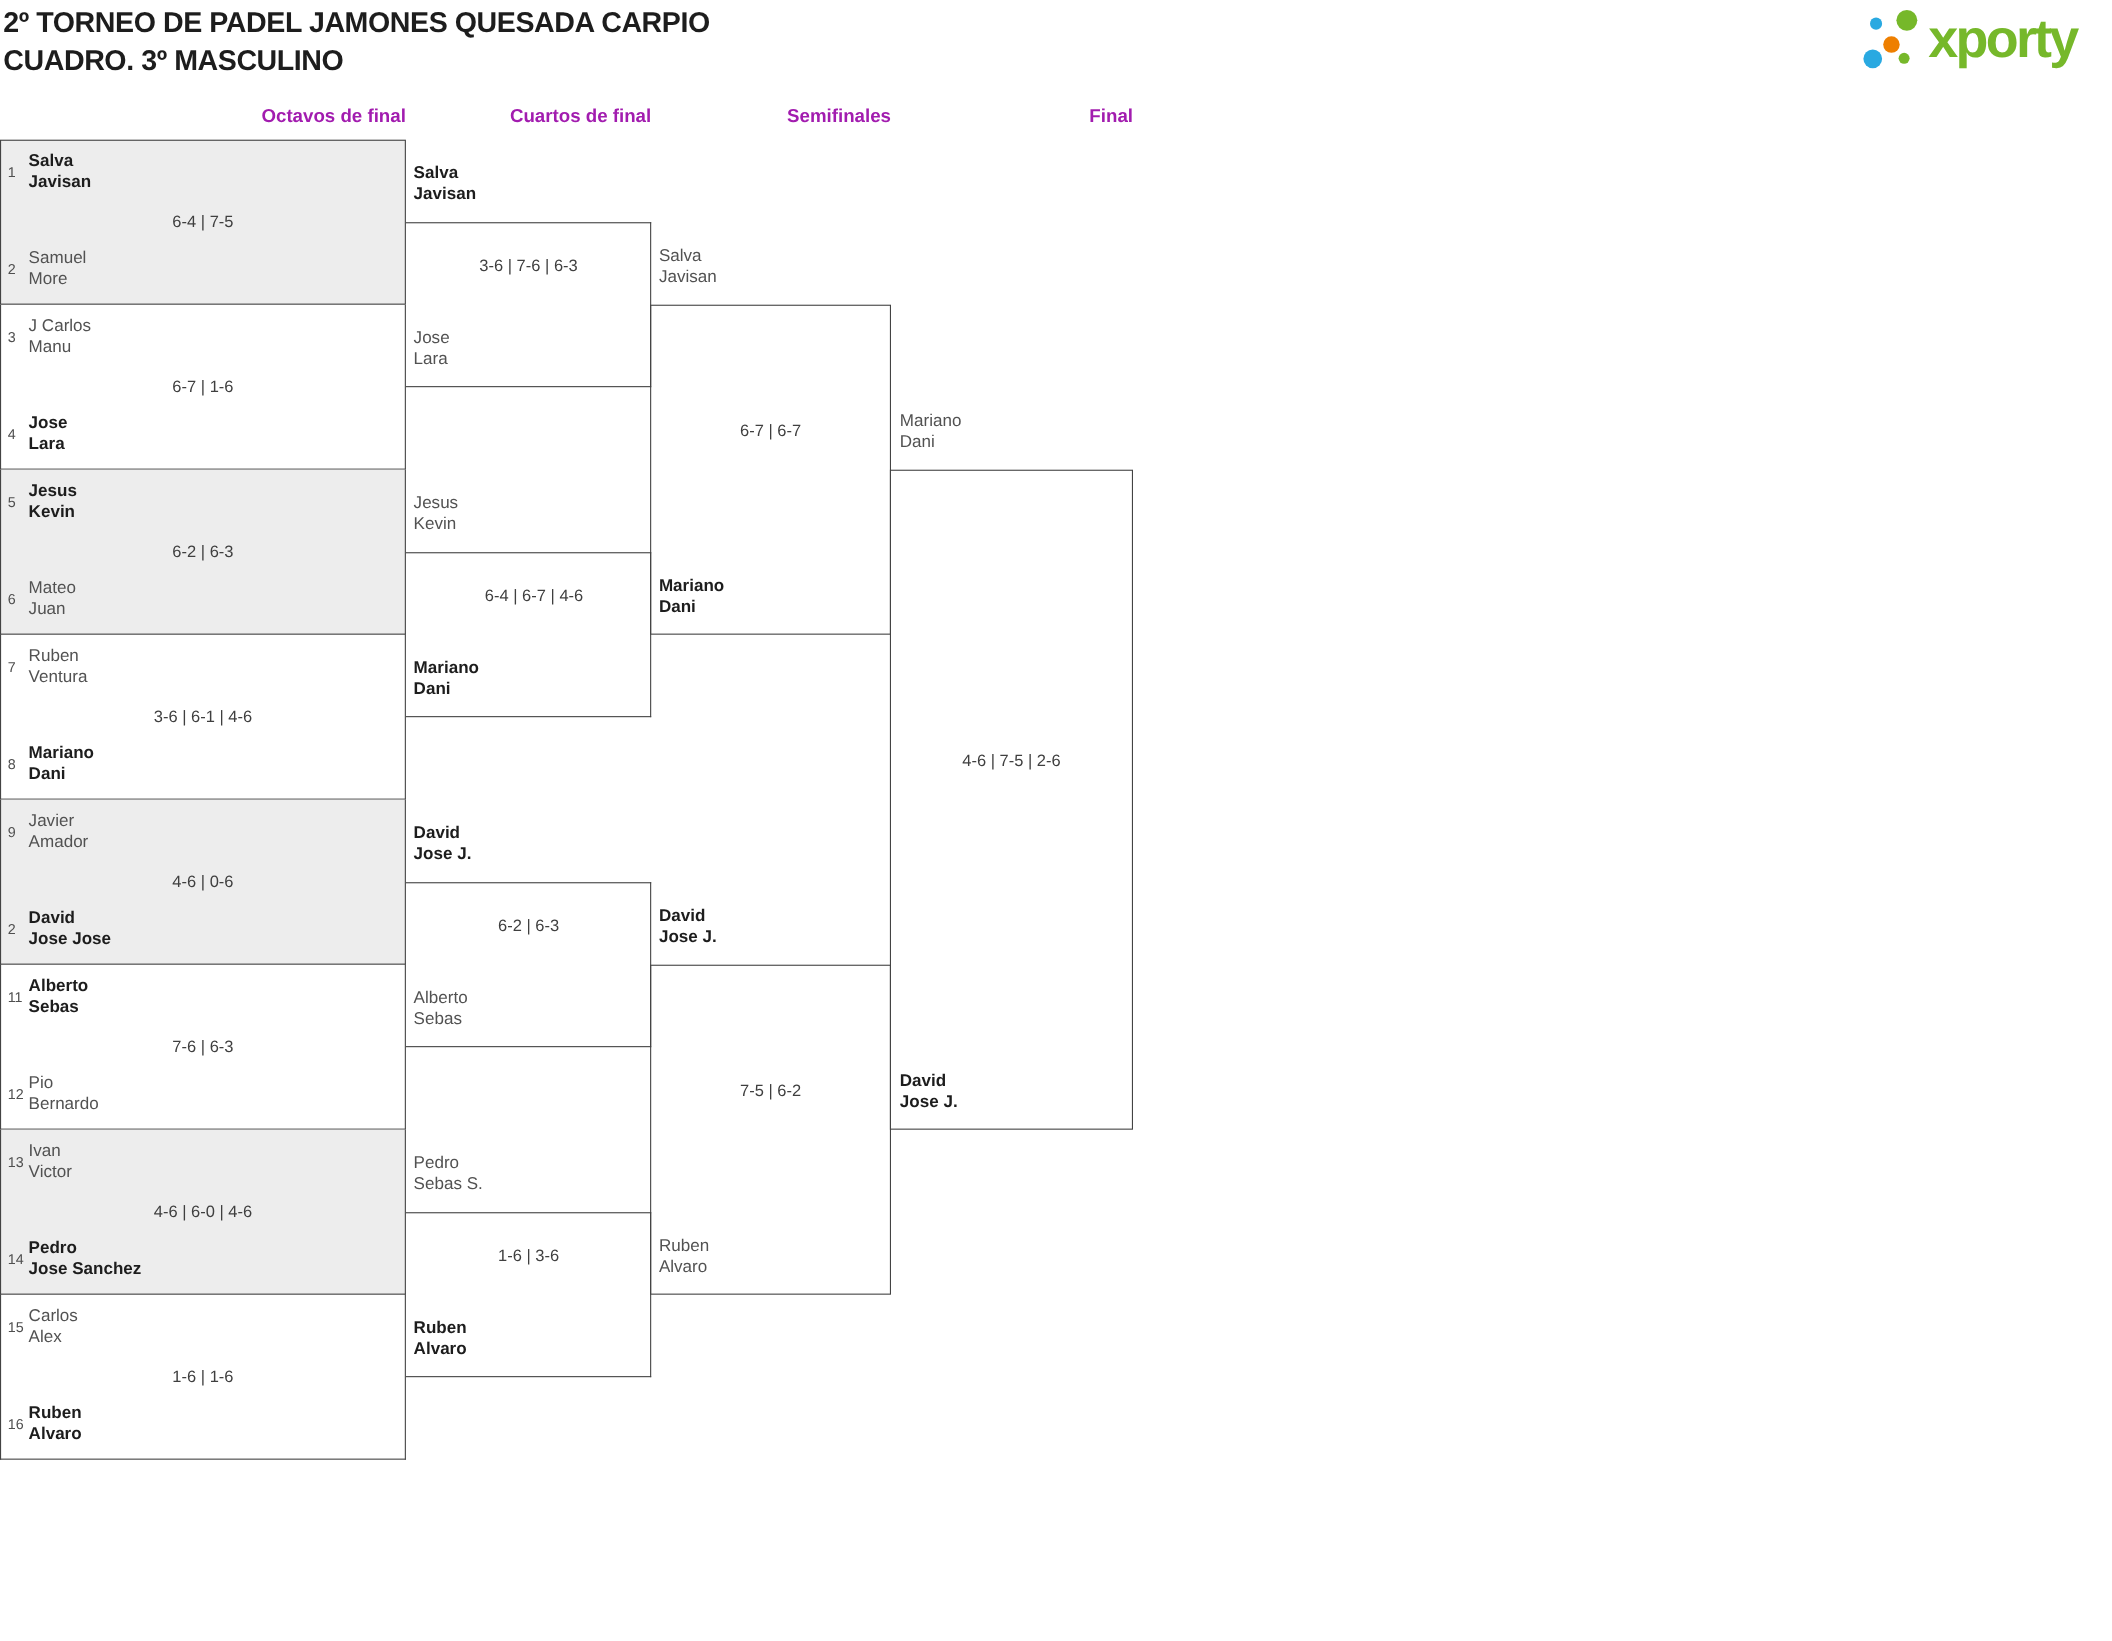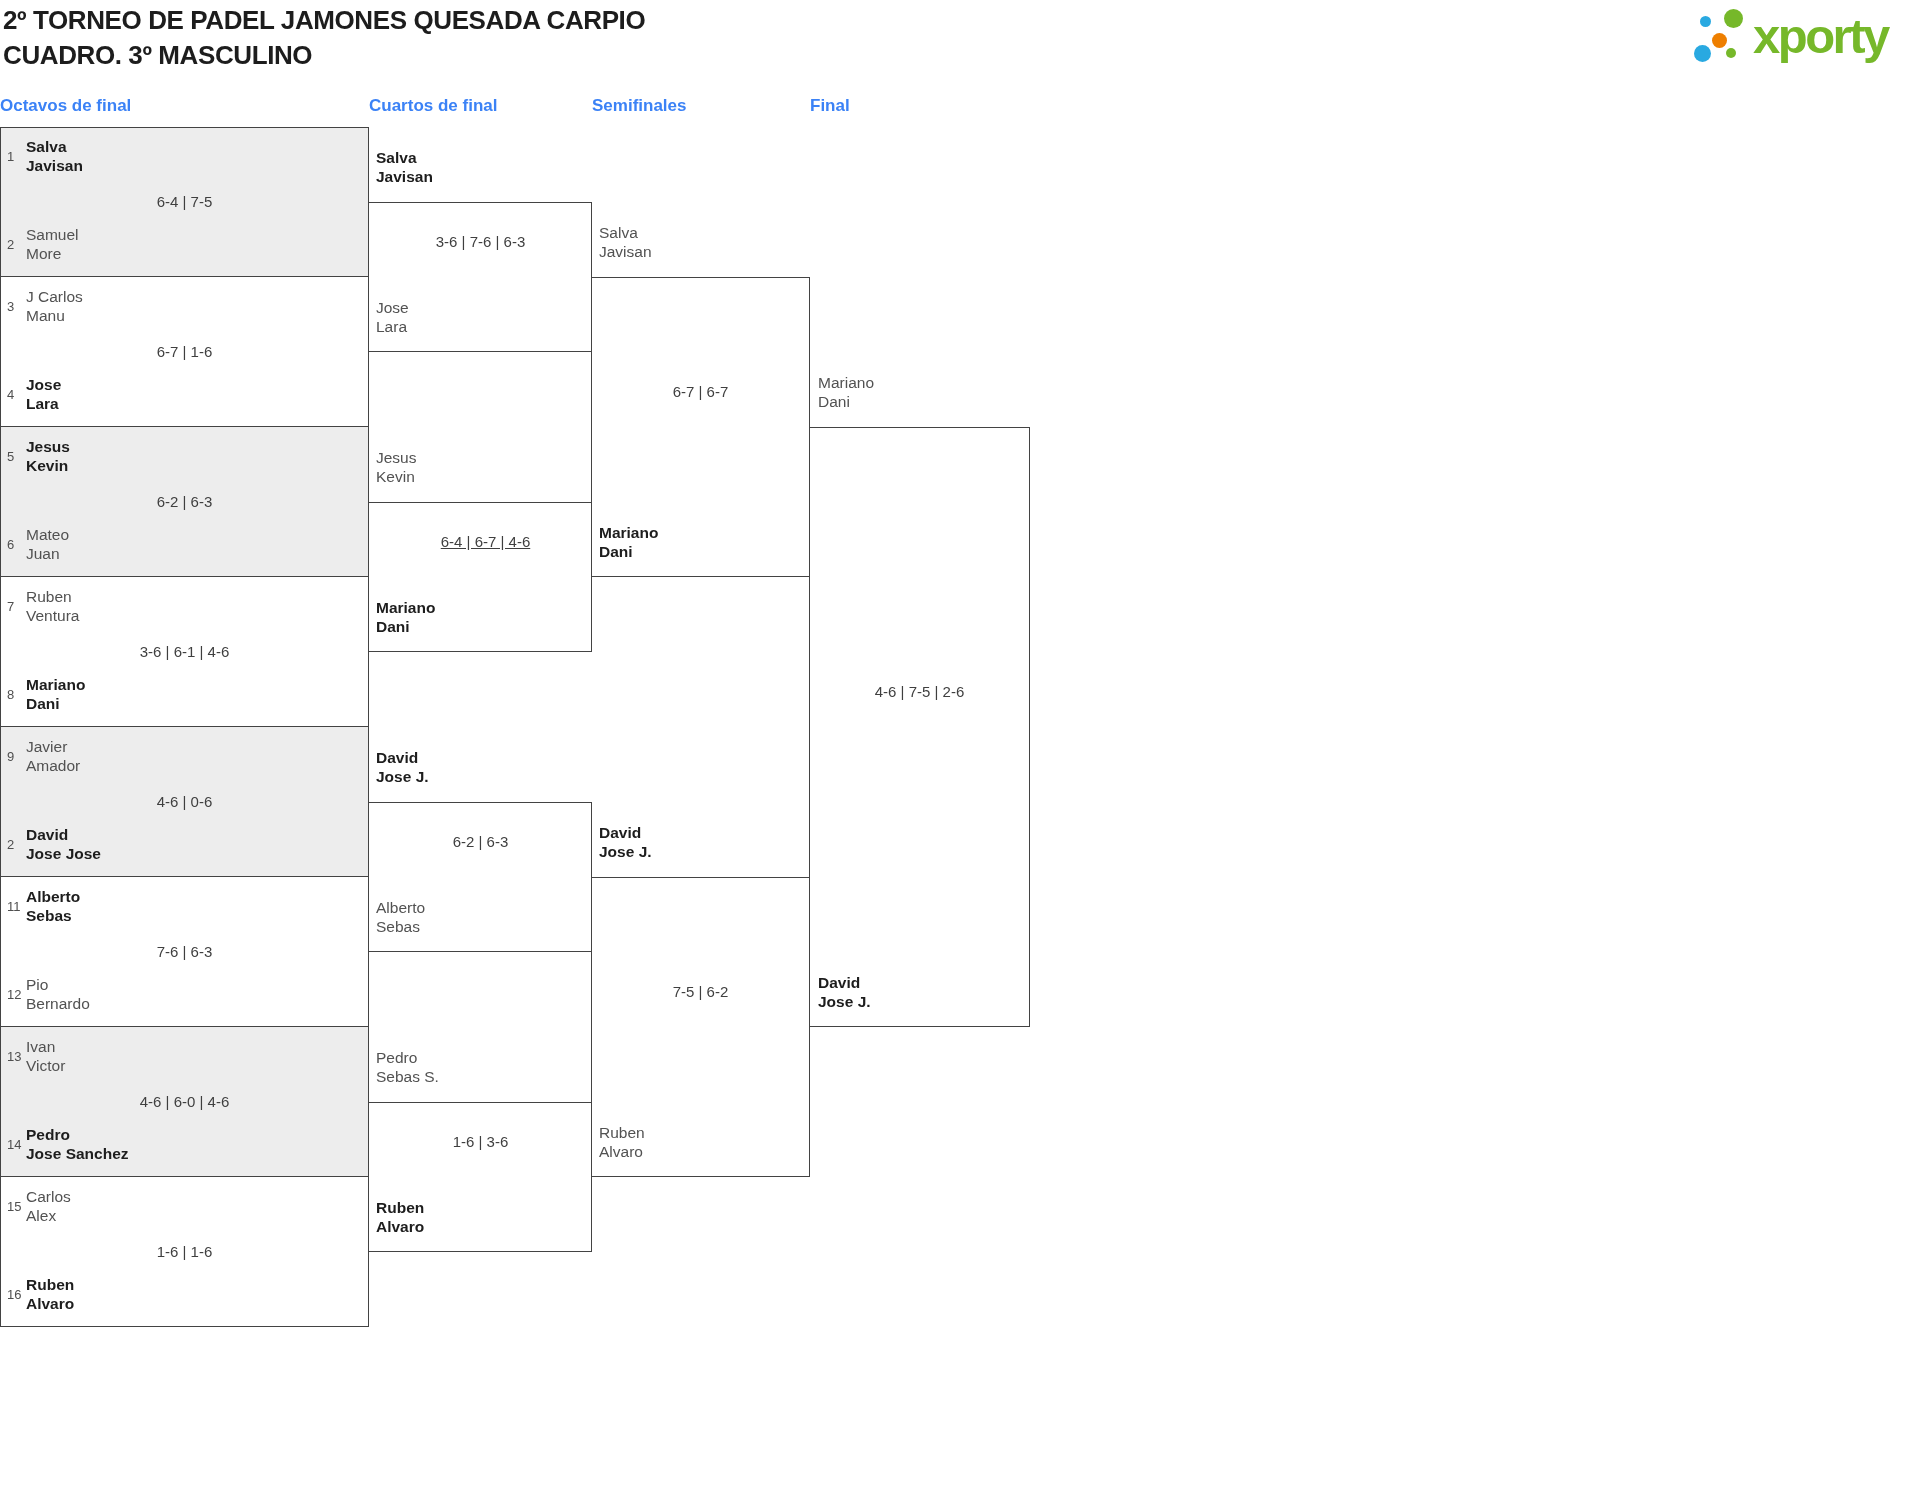--- a/index.html
+++ b/index.html
@@ -11,21 +11,21 @@
   .page{position:relative;width:1920px;height:1492px;background:#fff;overflow:hidden;}
 
   .title{position:absolute;left:3px;top:3px;font-size:26px;font-weight:700;
          line-height:35px;letter-spacing:-0.4px;color:#1d1d1d;white-space:nowrap;}
 
   .logo{position:absolute;left:1690px;top:0;width:230px;height:72px;}
   .dot{position:absolute;border-radius:50%;}
   .logo-text{position:absolute;left:63px;top:9px;font-size:49px;font-weight:700;
              letter-spacing:-2.5px;color:var(--logo-green);line-height:54px;}
 
-  .rh{position:absolute;top:96px;text-align:left;font-size:17px;font-weight:600;color:#3b82f6;}
+  .rh{position:absolute;top:96px;text-align:right;font-size:17px;font-weight:600;color:#a21caf;}
 
   .box{position:absolute;border:1px solid var(--border);box-sizing:border-box;background:transparent;}
   .box.shaded{background:var(--shade);}
   .box.notop{border-top:none;}
   .box.noleft{border-left:none;}
 
   .team{position:absolute;font-size:15.5px;line-height:19px;color:var(--loser);white-space:nowrap;}
   .team.winner{font-weight:700;color:var(--winner);}
   .seed{position:absolute;width:16px;height:38px;display:flex;align-items:center;
         font-size:13px;color:var(--seed);}
@@ -162,21 +162,21 @@
       <div class="score" style="left: 369px; width: 223px; top: 232px;">3-6 | 7-6 | 6-3</div>
       <div class="team" style="left: 376px; top: 298px;">
         <div>Jose</div>
         <div>Lara</div>
       </div>
       <div class="box noleft" style="left: 369px; top: 502px; width: 223px; height: 150px;"></div>
       <div class="team" style="left: 376px; top: 448px;">
         <div>Jesus</div>
         <div>Kevin</div>
       </div>
-      <div class="score" style="left: 369px; width: 233px; top: 532px; text-decoration: underline;">6-4 | 6-7 | 4-6</div>
+      <div class="score" style="left: 369px; width: 233px; top: 532px;">6-4 | 6-7 | 4-6</div>
       <div class="team winner" style="left: 376px; top: 598px;">
         <div>Mariano</div>
         <div>Dani</div>
       </div>
       <div class="box noleft" style="left: 369px; top: 802px; width: 223px; height: 150px;"></div>
       <div class="team winner" style="left: 376px; top: 748px;">
         <div>David</div>
         <div>Jose J.</div>
       </div>
       <div class="score" style="left: 369px; width: 223px; top: 832px;">6-2 | 6-3</div>

